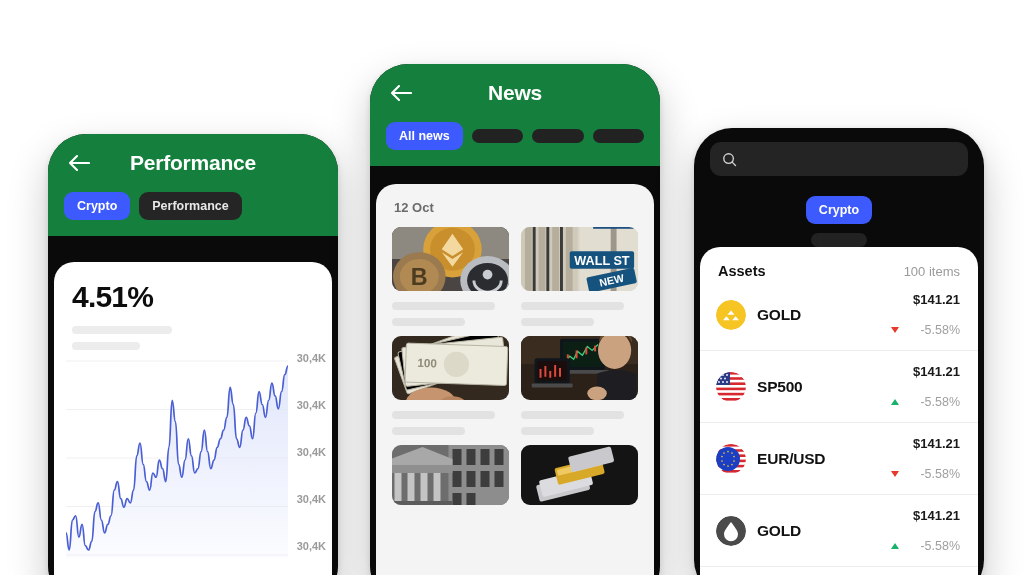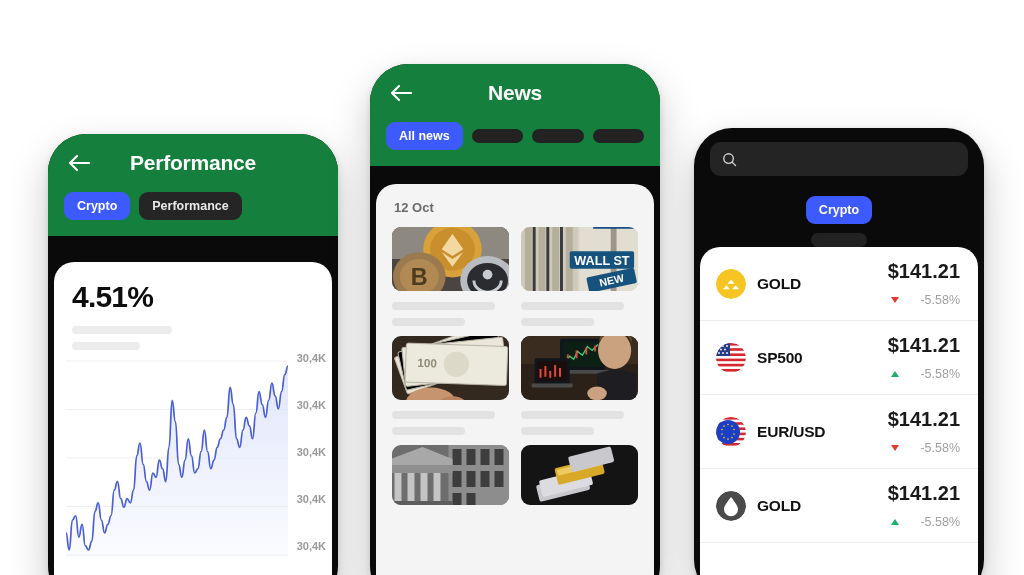--- a/index.html
+++ b/index.html
@@ -127,24 +127,24 @@
   .asset-row {
     display: flex; align-items: center;
     padding: 13px 18px 13px 16px;
     border-bottom: 1px solid #ededed;
     cursor: pointer;
   }
   .asset-icon { width: 30px; height: 30px; flex: none; margin-right: 11px; }
   .asset-icon svg { display: block; border-radius: 50%; }
   .asset-name { font-size: 15.5px; font-weight: 700; color: #111; letter-spacing: -0.2px; }
   .asset-right { margin-left: auto; text-align: right; }
-  .asset-price { font-size: 20px; font-weight: 600; color: #1a1a1a; }
+  .asset-price { font-size: 13px; font-weight: 600; color: #1a1a1a; }
   .asset-change {
     display: flex; align-items: center; justify-content: flex-end;
-    gap: 21px; margin-top: 10px;
+    gap: 21px; margin-top: 16px;
     font-size: 12.5px; color: #a0a0a0; font-weight: 500;
   }
   .tri { width: 0; height: 0; }
   .tri.up   { border-left: 4.5px solid transparent; border-right: 4.5px solid transparent; border-bottom: 6px solid #17b26a; }
   .tri.down { border-left: 4.5px solid transparent; border-right: 4.5px solid transparent; border-top: 6px solid #e8392c; }
 </style>
 </head>
 <body>
 
 <div class="stage">
@@ -410,20 +410,24 @@
         </div>
         <div class="chip-row" style="padding:20px 16px 16px;flex-direction:column;">
           <div class="chip active">Crypto</div>
           <div class="chip ghost"></div>
           <div class="chip ghost"></div>
           <div class="chip ghost"></div>
         </div>
       </div>
 
       <div class="sheet" style="top:119px;">
+        <div class="assets-head">
+          <div class="assets-title">Assets</div>
+          <div class="assets-count">100 items</div>
+        </div>
 
         <div class="asset-row">
           <div class="asset-icon">
             <svg width="30" height="30" viewBox="0 0 30 30">
               <circle cx="15" cy="15" r="15" fill="#f6c423"></circle>
               <g fill="#fff">
                 <path d="M15 10.5 l3.6 4.2 h-7.2Z"></path>
                 <path d="M10.4 16.3 l3.4 4 H7Z"></path>
                 <path d="M19.6 16.3 l3.4 4 h-6.8Z"></path>
               </g>

